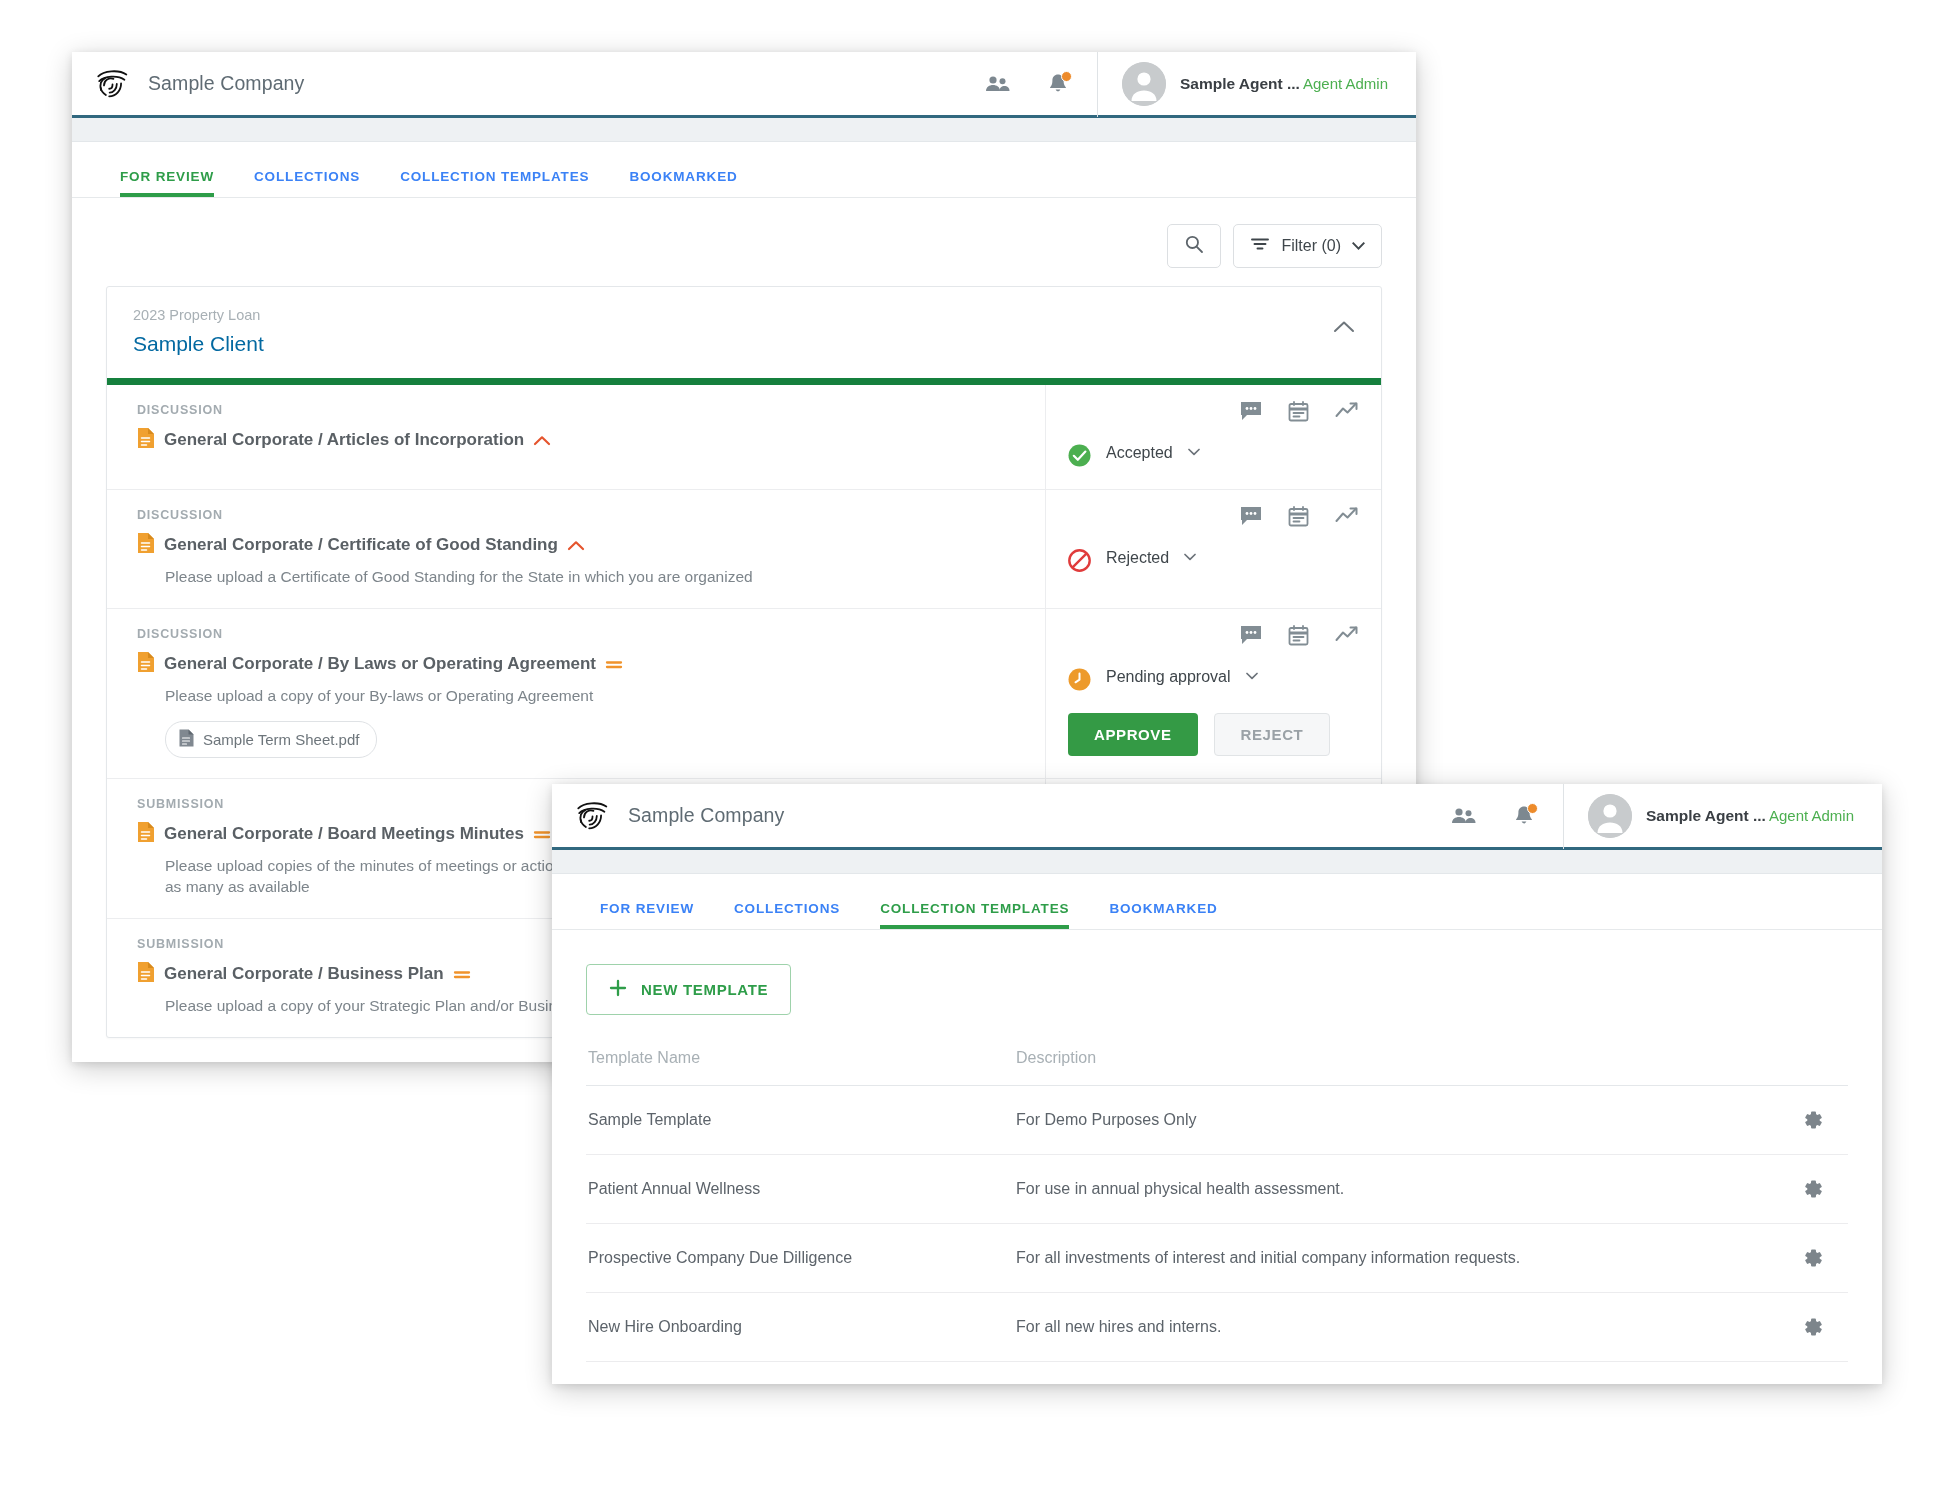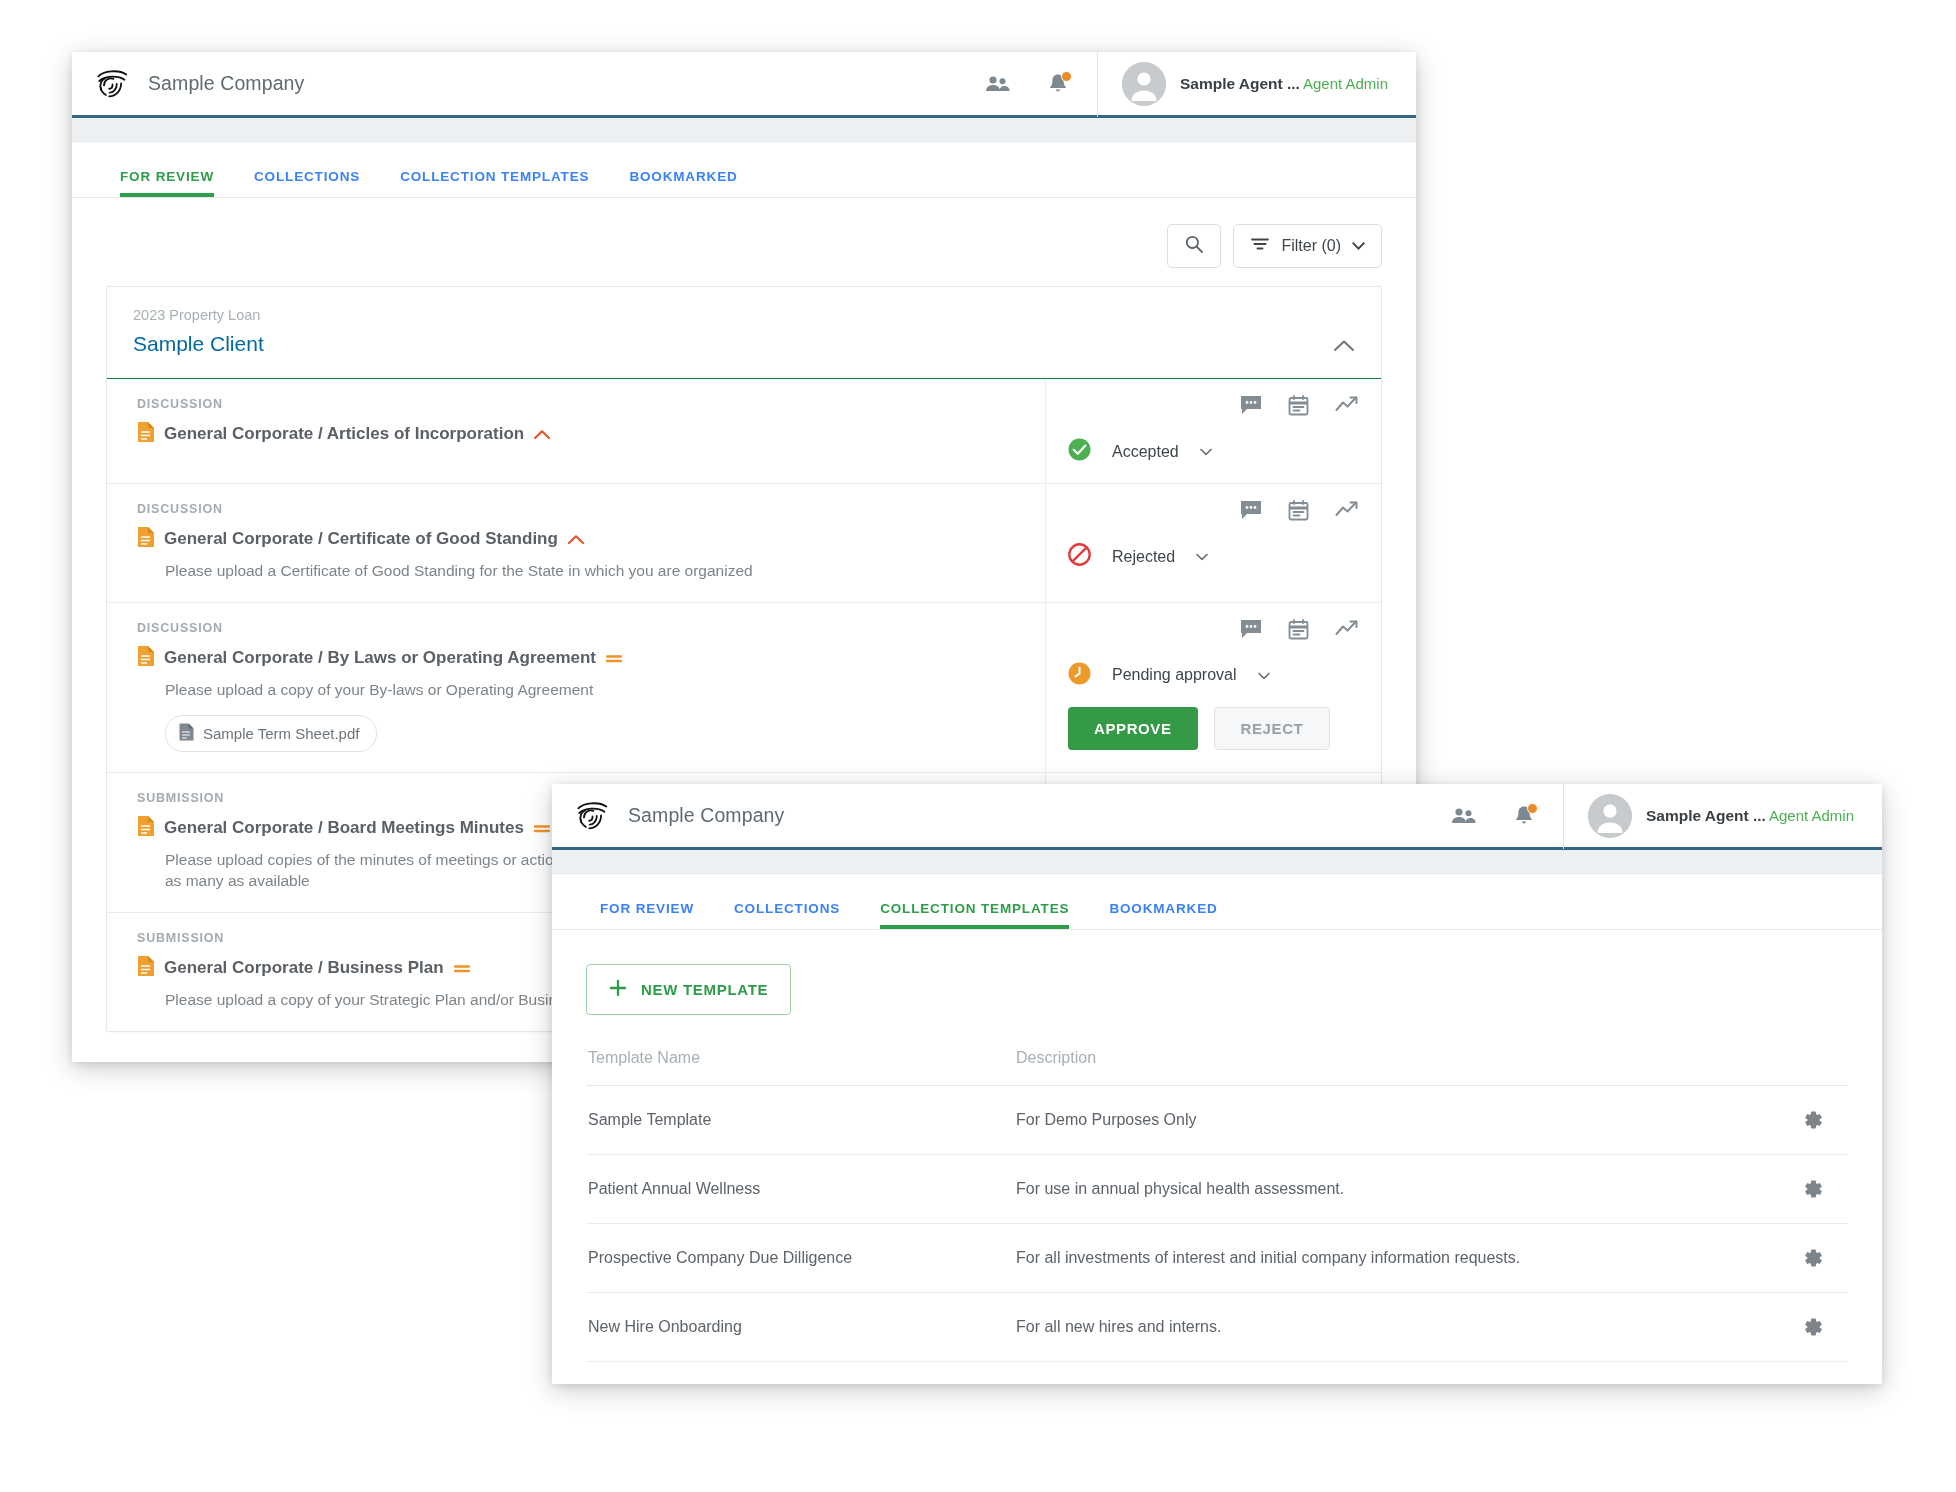--- a/index.html
+++ b/index.html
@@ -81,21 +81,21 @@
   .filter-btn {
     height: 44px; border: 1px solid #dcdfe2; border-radius: 5px; background: #fff;
     display: flex; align-items: center; gap: 11px; padding: 0 16px; cursor: pointer;
     font-size: 16px; color: #3f464b;
   }
 
   .client-card {
     margin: 0 34px; border: 1px solid #e4e7ea; border-radius: 3px; background: #fff;
     box-shadow: 0 1px 2px rgba(0,0,0,.03);
   }
-  .client-head { display: flex; align-items: flex-end; padding: 20px 26px 22px 26px; border-bottom: 1px solid #15803d;}
+  .client-head { display: flex; align-items: flex-start; padding: 20px 26px 22px 26px; border-bottom: 7px solid #15803d;}
   .client-head-txt { flex: 1; }
   .client-sub { font-size: 14.5px; color: #a8b0b5; margin-bottom: 9px; }
   .client-title { font-size: 21px; color: #0369a1; font-weight: normal; }
   .collapse-chev { padding-top: 12px; cursor: pointer; }
 
   .doc-row { display: flex; border-bottom: 1px solid #ecedef; min-height: 100px; }
   .doc-row:last-child { border-bottom: none; }
   .doc-left { flex: 1; padding: 18px 20px 20px 30px; }
   .doc-kind { font-size: 12.5px; letter-spacing: .8px; color: #a3abb0; font-weight: bold; margin-bottom: 10px; }
   .doc-title-line { display: flex; align-items: center; gap: 9px; }
@@ -109,21 +109,21 @@
     display: inline-flex; align-items: center; gap: 9px; margin-top: 14px; margin-left: 28px;
     border: 1px solid #dfe2e5; border-radius: 18px; padding: 7px 17px 7px 13px;
     font-size: 15px; color: #6d757b; background: #fff; cursor: pointer;
   }
   .doc-right {
     width: 336px; border-left: 1px solid #ecedef; padding: 16px 22px 18px 22px;
     display: flex; flex-direction: column;
   }
   .row-icons { display: flex; justify-content: flex-end; gap: 26px; margin-bottom: 18px; }
   .row-icon { cursor: pointer; }
-  .status-pill { display: flex; align-items: center; gap: 21px; cursor: pointer; }
+  .status-pill { display: flex; align-items: flex-start; gap: 15px; cursor: pointer; }
   .status-txt { font-size: 16px; color: #3f464b; }
   .status-cv { color: #6b7279; font-size: 13px; }
   .approve-row { display: flex; gap: 16px; margin-top: 18px; }
   .btn-approve {
     background: #349a45; color: #fff; border: none; border-radius: 4px;
     font-size: 15px; letter-spacing: .6px; font-weight: bold; padding: 12px 26px; cursor: pointer;
     font-family: inherit;
   }
   .btn-reject {
     background: #f6f7f8; color: #9aa1a6; border: 1px solid #e1e4e6; border-radius: 4px;

